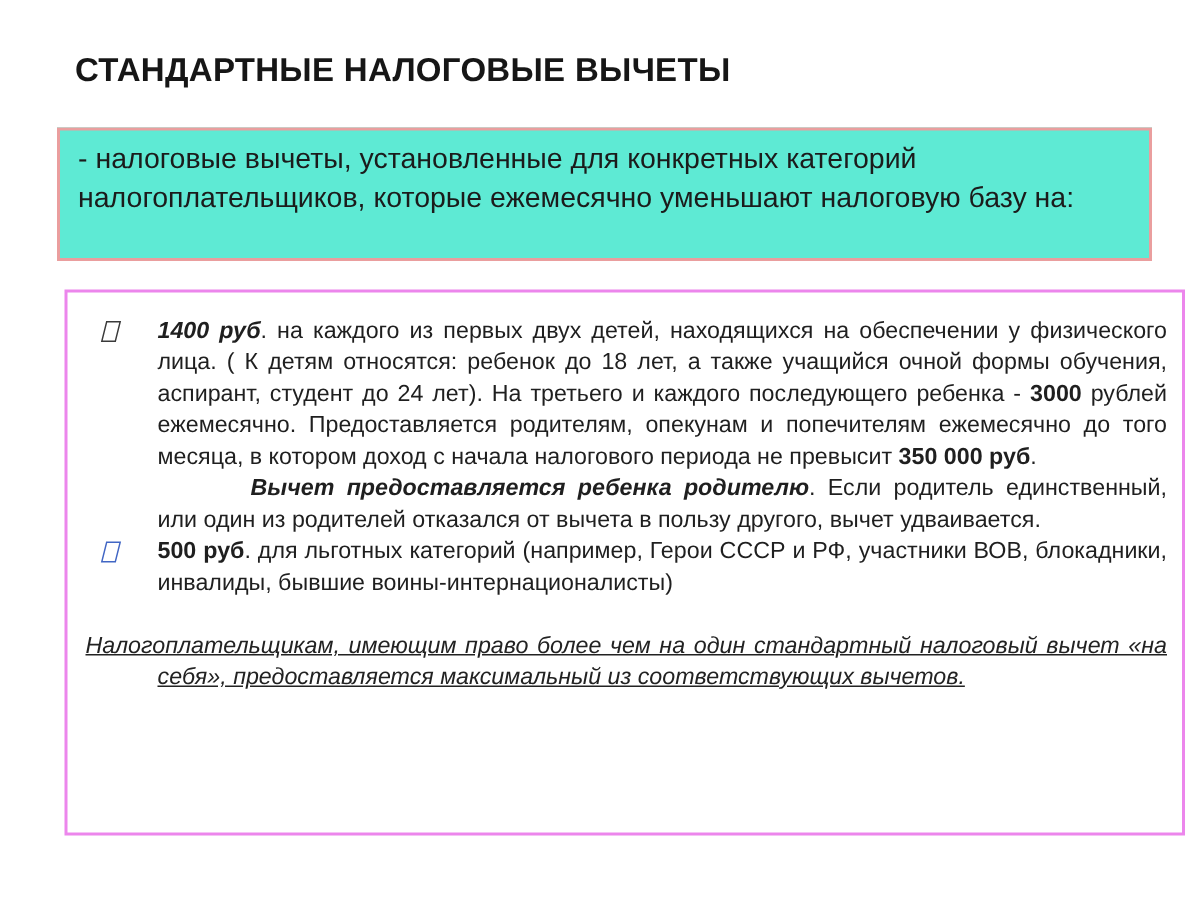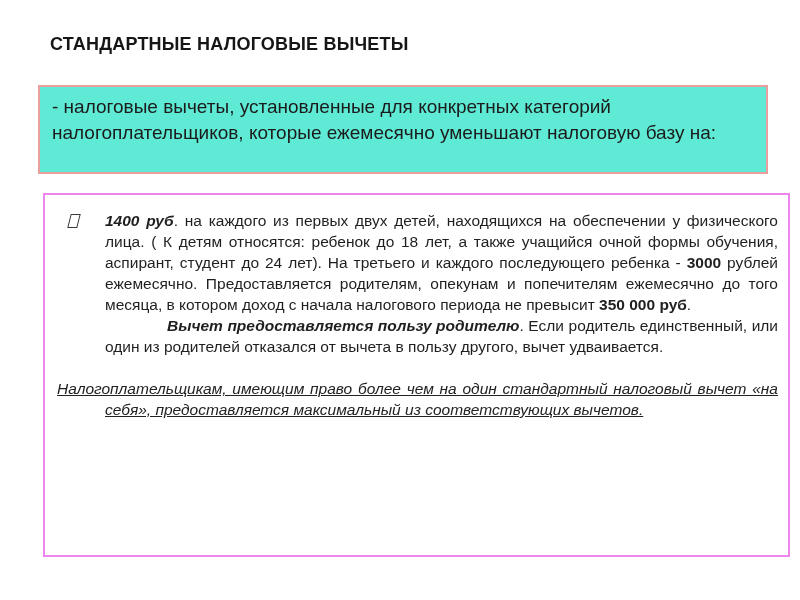--- a/index.html
+++ b/index.html
@@ -17,21 +17,21 @@
   }
   .slide {
     position: absolute;
     inset: 0;
     background: #ffffff;
   }
   .slide-title {
     position: absolute;
     left: 50px;
     top: 34px;
-    font-size: 18px;
+    font-size: 22px;
     font-weight: bold;
     color: #161616;
     letter-spacing: 0.2px;
     white-space: nowrap;
   }
   .definition-box {
     position: absolute;
     left: 38px;
     top: 85px;
     width: 730px;
@@ -111,23 +111,27 @@
   </div>
 
   <div class="details-box">
 
     <p class="para">
       <span class="bullet-glyph"></span>
       <span class="bi">1400 руб</span><span>. на каждого из первых двух детей, находящихся на обеспечении у физического лица. ( К детям относятся: ребенок до 18 лет, а также учащийся очной формы обучения, аспирант, студент до 24 лет). На третьего и каждого последующего ребенка - </span><span class="b">3000</span><span> рублей ежемесячно. Предоставляется родителям, опекунам и попечителям ежемесячно до того месяца, в котором доход с начала налогового периода не превысит </span><span class="b">350 000 руб</span><span>.</span>
     </p>
 
     <p class="para indent-first">
-      <span class="bi">Вычет предоставляется пользу родителю</span><span>. Если родитель единственный, или один из родителей отказался от вычета в пользу другого, вычет удваивается.</span>
+      <span class="bi">Вычет предоставляется ребенка родителю</span><span>. Если родитель единственный, или один из родителей отказался от вычета в пользу другого, вычет удваивается.</span>
     </p>
 
+    <p class="para">
+      <span class="bullet-glyph blue"></span>
+      <span class="b">500 руб</span><span>. для льготных категорий (например, Герои СССР и РФ, участники ВОВ, блокадники, инвалиды, бывшие воины-интернационалисты)</span>
+    </p>
 
 
     <p class="para hang-first final-note">
       <span>Налогоплательщикам, имеющим право более чем на один стандартный налоговый вычет «на себя», предоставляется максимальный из соответствующих вычетов.</span>
     </p>
 
   </div>
 
 </div>
 

